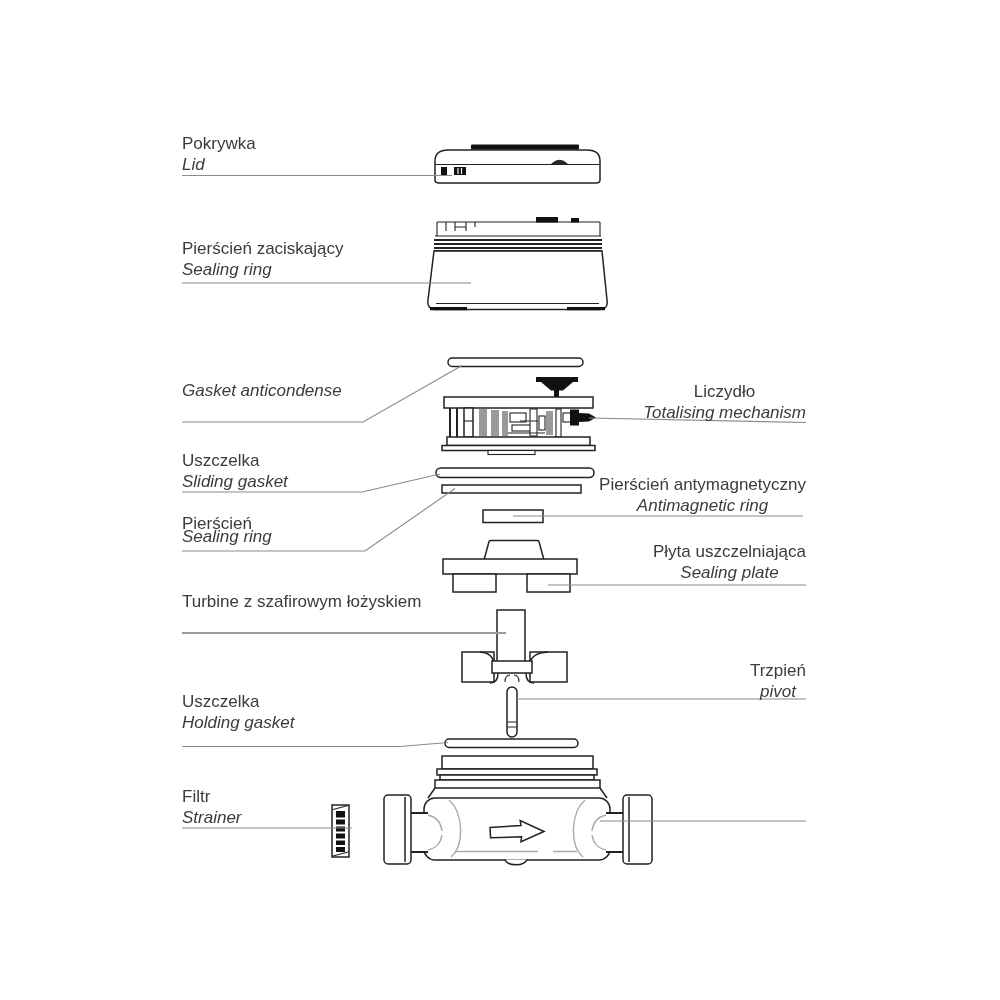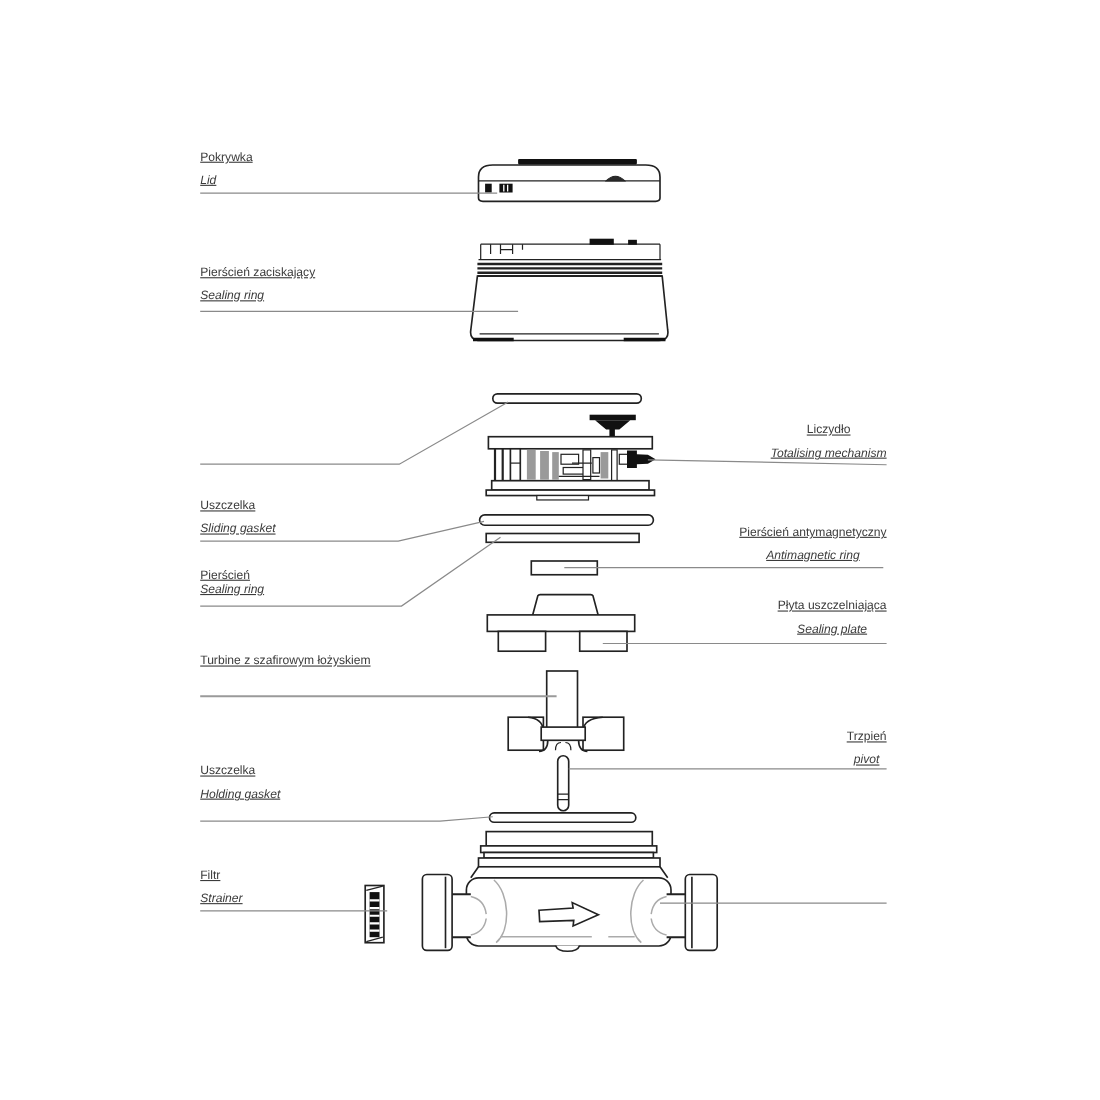--- a/index.html
+++ b/index.html
@@ -1,19 +1,19 @@
 <!DOCTYPE html>
 <html><head>
 <meta charset="utf-8">
 <style>
   html,body{margin:0;padding:0;background:#ffffff;}
   .canvas{position:relative;width:1000px;height:1000px;background:#ffffff;overflow:hidden;
           font-family:"Liberation Sans",sans-serif;}
   .drawing{position:absolute;left:0;top:0;}
-  .label{position:absolute;font-size:11px;line-height:21px;color:#3b3b3b;white-space:nowrap;text-decoration:underline;}
+  .label{position:absolute;font-size:17px;line-height:21px;color:#3b3b3b;white-space:nowrap;}
   .label .pl,.label .en{display:block;}
   .label .en{font-style:italic;}
   .left{left:182px;text-align:left;}
   .right{right:194px;text-align:center;}
   .tight .en{margin-top:-8px;}
   
   .ink{stroke:#222222;stroke-width:1.5;fill:#ffffff;}
   .nf{stroke:#222222;stroke-width:1.5;fill:none;}
   .thin{stroke-width:1.1;}
   .blk{fill:#111111;stroke:none;}
@@ -167,20 +167,21 @@
 
   <div class="label left" style="top:133px">
     <span class="pl">Pokrywka</span>
     <span class="en">Lid</span>
   </div>
   <div class="label left" style="top:238px">
     <span class="pl">Pierścień zaciskający</span>
     <span class="en">Sealing ring</span>
   </div>
   <div class="label left" style="top:380px">
+    <span class="en">Gasket anticondense</span>
   </div>
   <div class="label left" style="top:450px">
     <span class="pl">Uszczelka</span>
     <span class="en">Sliding gasket</span>
   </div>
   <div class="label left tight" style="top:513px">
     <span class="pl">Pierścień</span>
     <span class="en">Sealing ring</span>
   </div>
   <div class="label left" style="top:591px">

